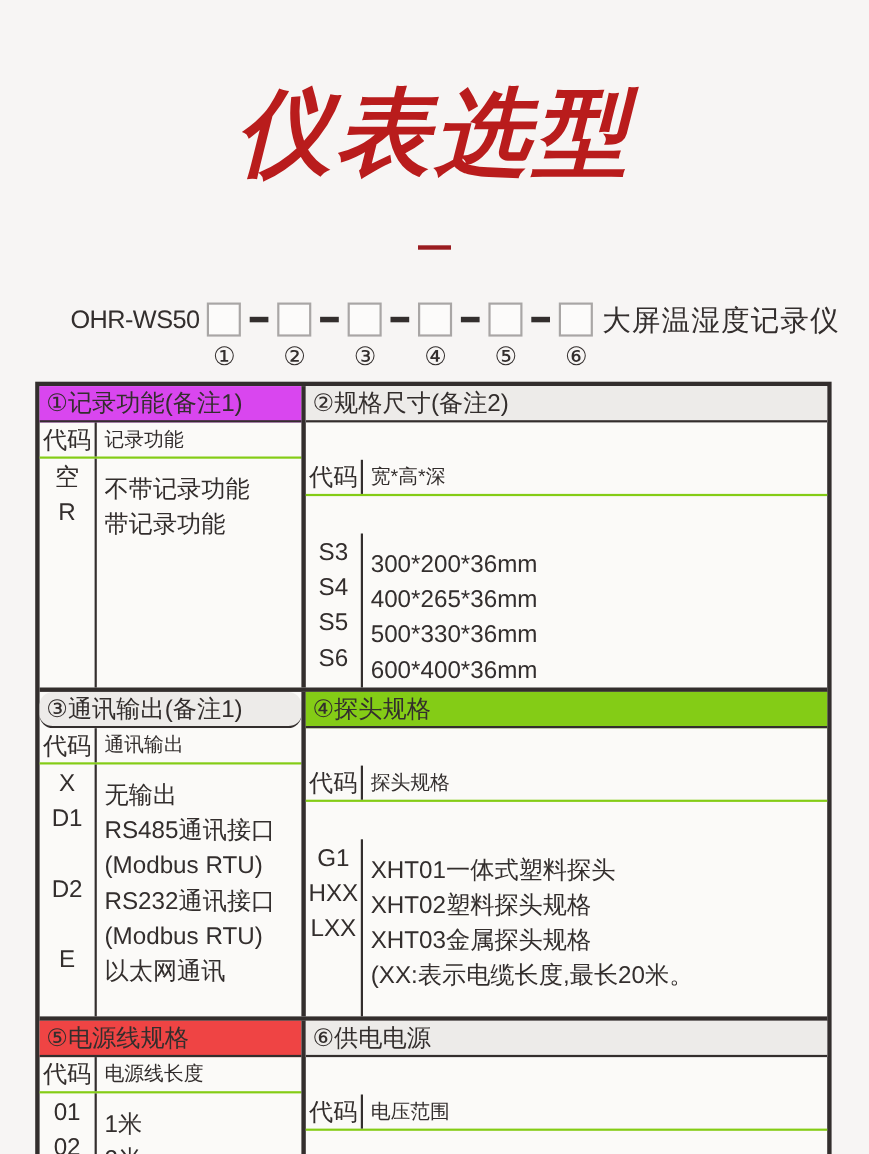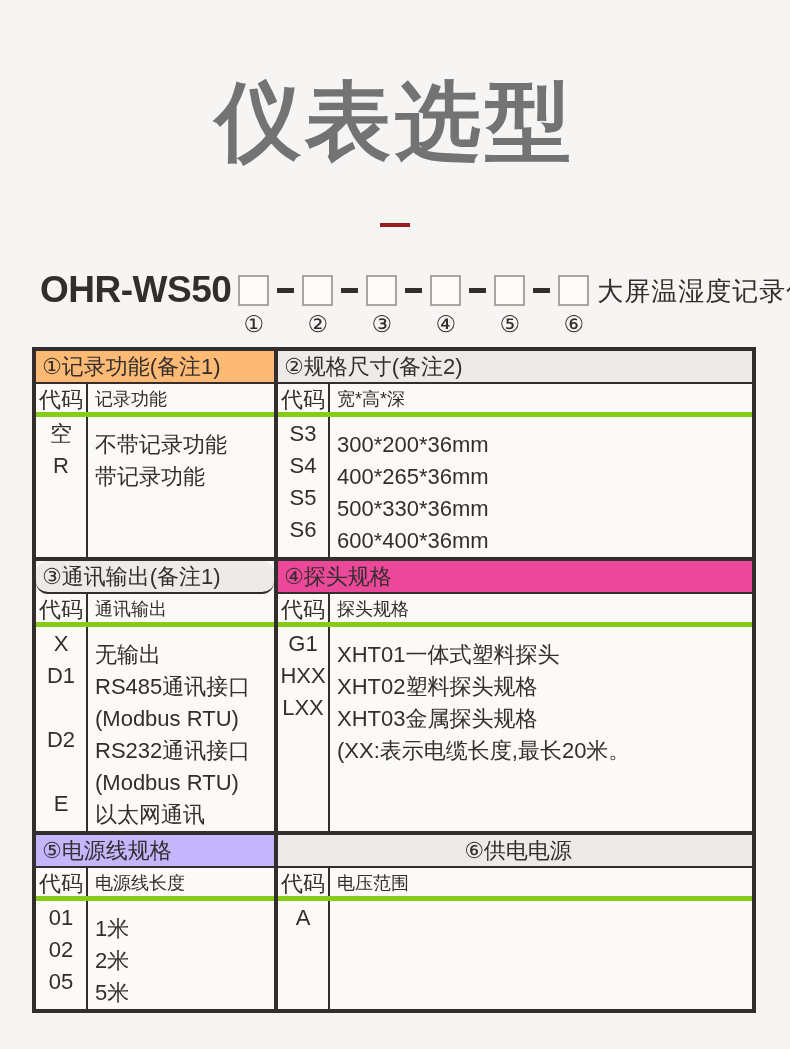--- a/index.html
+++ b/index.html
@@ -8,54 +8,54 @@
     background:#f7f5f4;
     font-family:"Liberation Sans","DejaVu Sans",sans-serif;
     color:#332e2d;
   }
   .page { position:relative; width:790px; height:1049px; background:#f7f5f4; overflow:hidden; }
 
   
   .title {
     position:absolute; top:76px; left:0; width:100%;
     text-align:center; font-size:86px; font-weight:900; letter-spacing:4px;
-    color:#737373; line-height:1.05;
+    color:#b91c1c; line-height:1.05;font-style:italic;
   }
   .title-dash {
     position:absolute; top:223px; left:50%; transform:translateX(-50%);
     width:30px; height:4px;
   }
 
   
   .model-line { position:absolute; left:40px; top:271px; display:flex; align-items:flex-start; }
-  .model-prefix { font-size:37px; font-weight:bold; line-height:38px; letter-spacing:-0.5px; margin-right:7px; white-space:nowrap; }
+  .model-prefix { font-size:23px; font-weight:normal; line-height:38px; letter-spacing:-0.5px; margin-right:7px; white-space:nowrap;margin-left:24px; }
   .slot { display:flex; flex-direction:column; align-items:center; }
   .slot .box { width:31px; height:31px; border:2px solid #a9a6a5; background:#fcfbfa; margin-top:4px; }
   .slot .num { font-size:23px; line-height:24px; margin-top:6px; }
   .mdash { width:17px; height:5px; background:#332e2d; margin:17px 8px 0 8px; }
   .model-suffix { font-size:26px; line-height:40px; margin-left:8px; white-space:nowrap; letter-spacing:1px; }
 
   
   .tbl {
     position:absolute; left:32px; top:347px; width:724px;
     border:4px solid #332e2d; background:#fbfaf8;
   }
   .section { display:flex; align-items:stretch; }
   .section + .section { border-top:4px solid #332e2d; }
   .half { display:flex; flex-direction:column; }
   .half.left  { width:238px; flex:none; }
-  .half.right { flex:1; }
+  .half.right { flex:1;gap:34px; }
   .vdiv { width:4px; flex:none; background:#332e2d; }
 
   .sec-header {
     height:33px; line-height:31px; padding-left:6px;
     border-bottom:2px solid #332e2d;
     font-size:22px; white-space:nowrap; overflow:hidden;
   }
-  .cols { display:flex; border-bottom:5px solid #84cc16; height:33px; }
+  .cols { display:flex; border-bottom:2px solid #84cc16; height:33px; }
   .cols .code-w { width:52px; flex:none; border-right:2px solid #332e2d; text-align:center; font-size:22px; line-height:31px; }
   .cols .desc-w { flex:1; padding-left:7px; font-size:18px; line-height:31px; white-space:nowrap; overflow:hidden; }
 
   .tbody { display:flex; flex:1; }
   .code-col { width:52px; flex:none; border-right:2px solid #332e2d; display:flex; flex-direction:column; padding-top:1px; }
   .desc-col { flex:1; display:flex; flex-direction:column; padding-left:7px; padding-top:12px; }
   .line { height:32px; line-height:32px; font-size:22px; white-space:nowrap; overflow:hidden; }
   .code-col .line { text-align:center; }
 </style>
 </head>
@@ -104,21 +104,21 @@
       <span class="num">⑥</span>
     </span>
 
     <span class="model-suffix">大屏温湿度记录仪</span>
   </div>
 
   <div class="tbl">
 
     <div class="section">
       <div class="half left">
-        <div class="sec-header" style="background: #fdba74;">①记录功能(备注1)</div>
+        <div class="sec-header" style="background: #d946ef;">①记录功能(备注1)</div>
         <div class="cols">
           <div class="code-w">代码</div>
           <div class="desc-w">记录功能</div>
         </div>
         <div class="tbody">
           <div class="code-col">
             <div class="line">空</div>
             <div class="line">R</div>
           </div>
           <div class="desc-col">
@@ -172,21 +172,21 @@
             <div class="line">RS485通讯接口</div>
             <div class="line">(Modbus RTU)</div>
             <div class="line">RS232通讯接口</div>
             <div class="line">(Modbus RTU)</div>
             <div class="line">以太网通讯</div>
           </div>
         </div>
       </div>
       <div class="vdiv"></div>
       <div class="half right">
-        <div class="sec-header" style="background: #ec4899;">④探头规格</div>
+        <div class="sec-header" style="background: #84cc16;">④探头规格</div>
         <div class="cols">
           <div class="code-w">代码</div>
           <div class="desc-w">探头规格</div>
         </div>
         <div class="tbody">
           <div class="code-col">
             <div class="line">G1</div>
             <div class="line">HXX</div>
             <div class="line">LXX</div>
             <div class="line"></div>
@@ -197,41 +197,41 @@
             <div class="line">XHT02塑料探头规格</div>
             <div class="line">XHT03金属探头规格</div>
             <div class="line">(XX:表示电缆长度,最长20米。</div>
           </div>
         </div>
       </div>
     </div>
 
     <div class="section">
       <div class="half left">
-        <div class="sec-header" style="background: #c4b5fd;">⑤电源线规格</div>
+        <div class="sec-header" style="background: #ef4444;">⑤电源线规格</div>
         <div class="cols">
           <div class="code-w">代码</div>
           <div class="desc-w">电源线长度</div>
         </div>
         <div class="tbody">
           <div class="code-col">
             <div class="line">01</div>
             <div class="line">02</div>
             <div class="line">05</div>
           </div>
           <div class="desc-col">
             <div class="line">1米</div>
             <div class="line">2米</div>
             <div class="line">5米</div>
           </div>
         </div>
       </div>
       <div class="vdiv"></div>
       <div class="half right">
-        <div class="sec-header" style="background: rgb(237, 235, 233); text-align: center;">⑥供电电源</div>
+        <div class="sec-header" style="background: rgb(237, 235, 233);">⑥供电电源</div>
         <div class="cols">
           <div class="code-w">代码</div>
           <div class="desc-w">电压范围</div>
         </div>
         <div class="tbody">
           <div class="code-col">
             <div class="line">A</div>
           </div>
         </div>
       </div>

